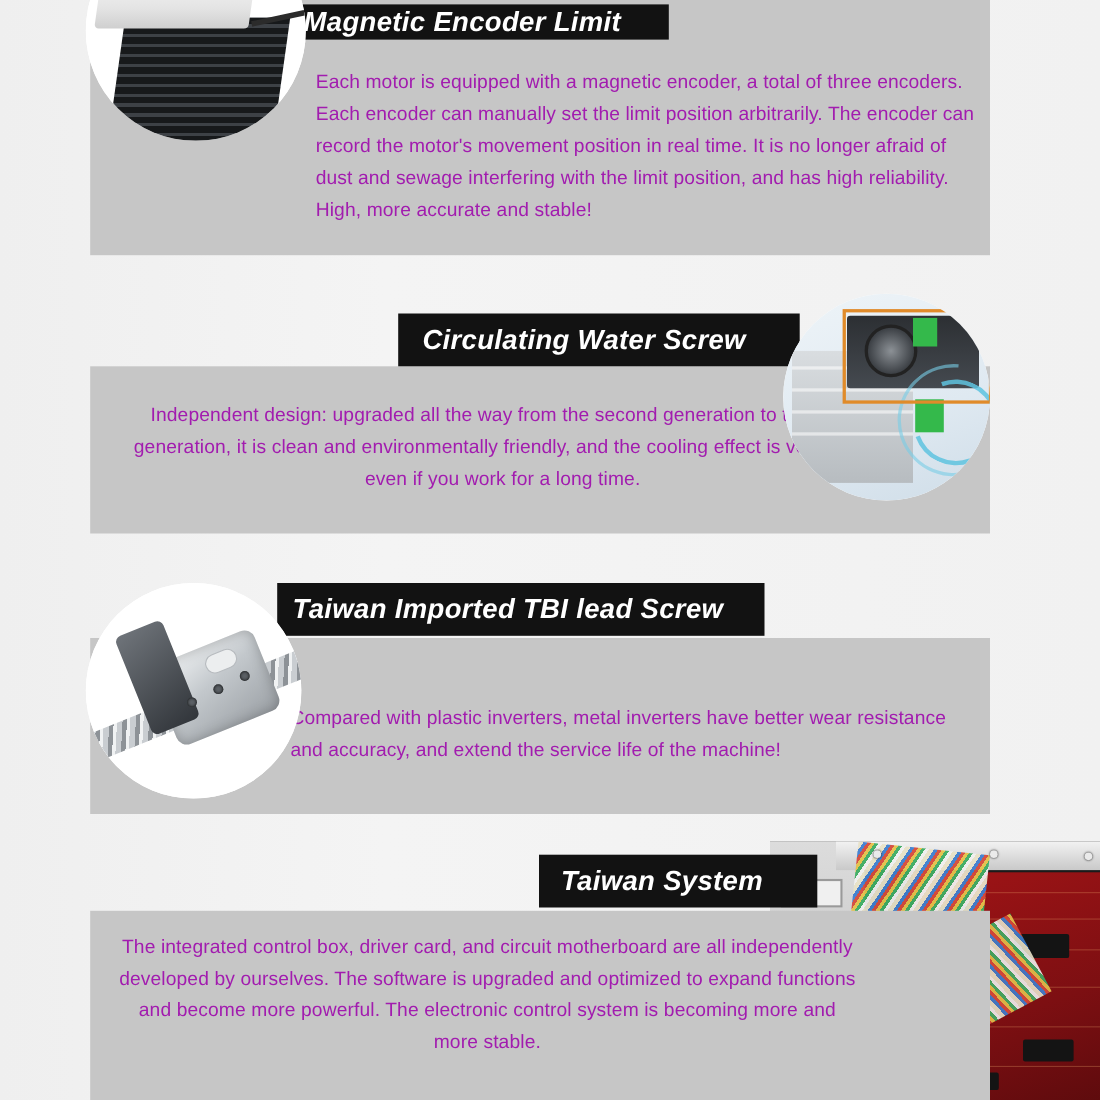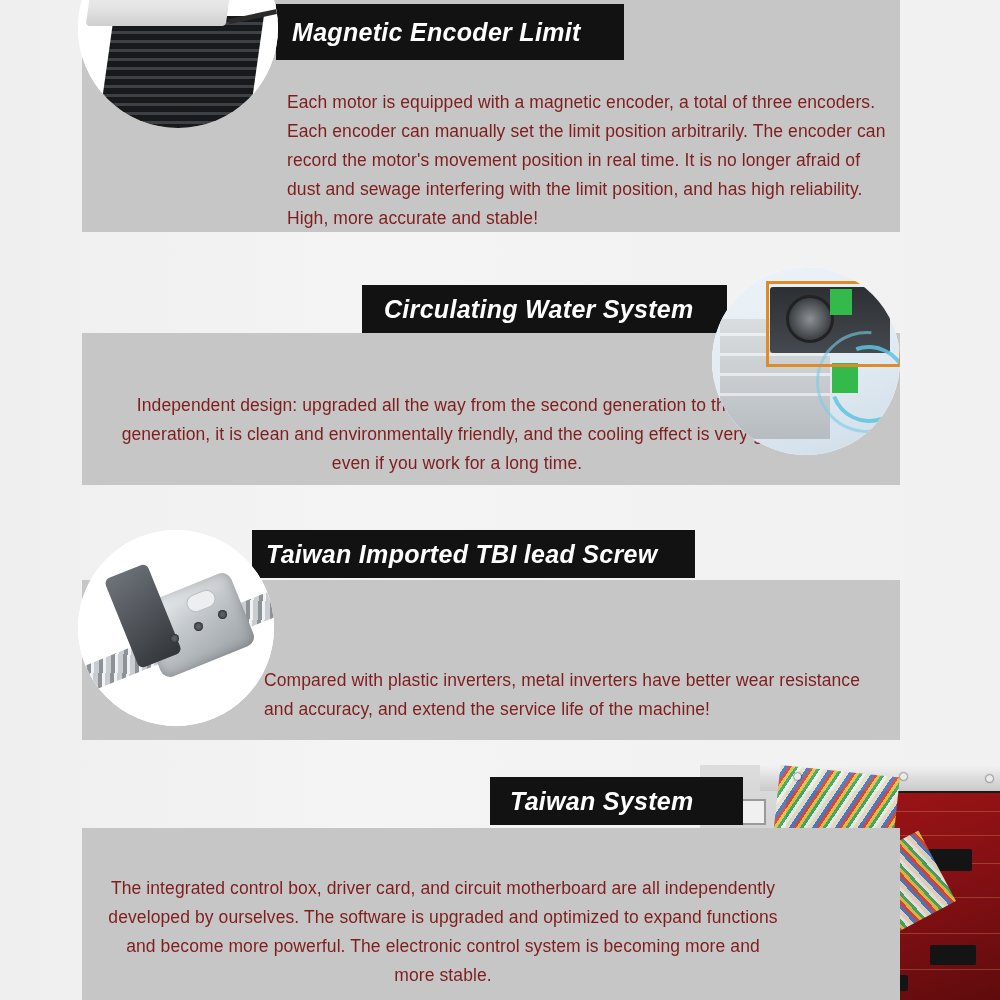--- a/index.html
+++ b/index.html
@@ -28,23 +28,22 @@
 
   
   .panel {
     position: absolute;
     background: #c6c6c6;
     box-sizing: border-box;
   }
   .panel-text {
     font-size: 17.5px;
     line-height: 29px;
-    color: #7f1d1d;
+    color: #a21caf;
     letter-spacing: .1px;
-    margin-top: 28px;
   }
 
   
   .tag {
     position: absolute;
     background: #121212;
     color: #ffffff;
     font-style: italic;
     font-weight: bold;
     font-size: 25px;
@@ -70,21 +69,21 @@
   
   #sec1 { left: 0; top: 0; width: 1000px; height: 250px; }
   #sec1 .panel {
     left: 82px; top: 0; width: 818px; height: 232px;
   }
   #sec1 .panel-text {
     position: absolute;
     left: 205px; top: 60px; width: 600px;
   }
   #sec1 .tag {
-    left: 276px; top: 4px; width: 348px; height: 56px;
+    left: 260px; top: 4px; width: 348px; height: 32px;
     padding-left: 16px;
   }
   #sec1 .photo-circle {
     left: 78px; top: -72px; width: 200px; height: 200px;
   }
 
   
   .motor {
     position: absolute;
     inset: 0;
@@ -342,21 +341,21 @@
       </div>
     </div>
   </div>
 
   <div class="section" id="sec2">
     <div class="panel">
       <div class="panel-text">Independent design: upgraded all the way from the second generation to the sixth generation, it is clean and environmentally friendly, and the cooling effect is very good even if you work for a long time.</div>
     </div>
 
     <div class="tag">
-      <span>Circulating Water System</span>
+      <span>Circulating Water Screw</span>
     </div>
 
     <div class="photo-circle">
       <div class="chiller">
         <div class="box">
           <div class="line" style="top:14px"></div>
           <div class="line" style="top:34px"></div>
           <div class="line" style="top:54px"></div>
           <div class="line" style="top:74px"></div>
         </div>

